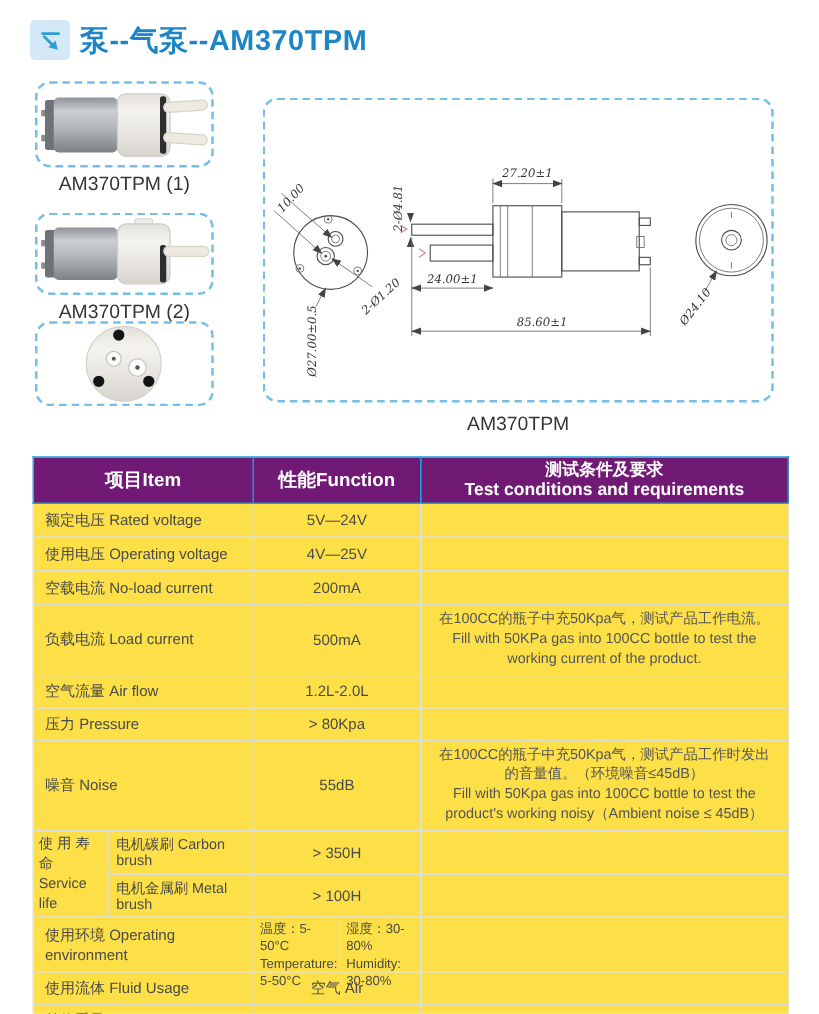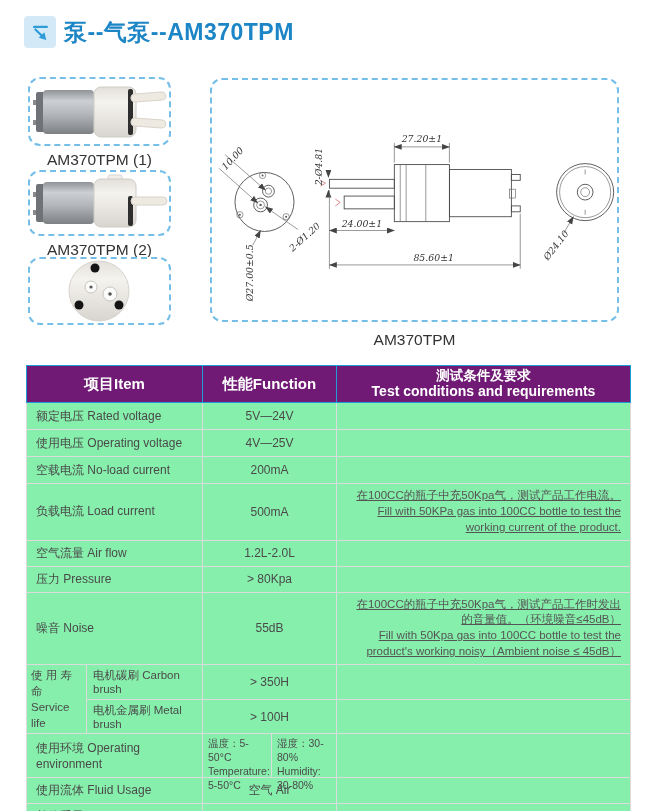--- a/index.html
+++ b/index.html
@@ -16,54 +16,53 @@
     position:absolute;left:64px;top:15px;margin:0;font-size:23px;font-weight:bold;
     color:#1c85c6;letter-spacing:.5px;line-height:34px;
   }
   
   .fig{position:absolute;left:28px;width:143px;}
   .pbox{
     border:2px dashed #74bee7;border-radius:12px;background:#fff;
     box-sizing:border-box;overflow:hidden;display:block;
   }
   .caption{display:block;text-align:center;font-size:15.5px;color:#333;margin-top:5px;}
-  #fig1{top:77px}  #fig1 .pbox{height:69px}
+  #fig1{top:65px}  #fig1 .pbox{height:69px}
   #fig2{top:170px} #fig2 .pbox{height:66px}
   #fig3{top:257px} #fig3 .pbox{height:68px}
   
   .dfig{position:absolute;left:210px;top:78px;width:409px;}
   .dbox{
     border:2px dashed #74bee7;border-radius:12px;background:#fff;height:244px;
     box-sizing:border-box;overflow:hidden;
   }
   .dfig .caption{margin-top:9px;}
   .dimt{font:italic 9.5px "DejaVu Serif", serif;fill:#333;}
   .dln{stroke:#4a4a4a;stroke-width:.9;fill:none;}
   .dthin{stroke:#6a6a6a;stroke-width:.7;fill:none;}
   
   table.spec{
     position:absolute;left:26px;top:365px;width:604px;border-collapse:collapse;
     table-layout:fixed;font-size:12px;color:#4a4a4a;
   }
-  table.spec td{border:1px solid #dcdcdc;background:#86efac;vertical-align:middle;}
+  table.spec td{border:1px solid #dcdcdc;background:#fde047;vertical-align:middle;}
   table.spec th{
     background:#701a75;color:#fff;font-weight:600;height:36px;
     border:1px solid #1f9cd8;padding:0;
   }
   th.th-item{font-size:15px;}
   th.th-func{font-size:15px;border-left:1px solid rgba(255,255,255,.45);}
   th.th-test{border-left:1px solid rgba(255,255,255,.45);}
   .th-test .zh{font-size:13.5px;line-height:1.15;}
   .th-test .en{font-size:14px;line-height:1.2;font-weight:600;}
   td.item{text-align:left;padding:2px 4px 2px 9px;}
   td.func{text-align:center;padding:2px 3px;margin-top:47px;}
   td.test{
-    text-align:right;padding:4px 9px;font-size:11.5px;line-height:1.38;color:#555;
+    text-align:center;padding:4px 9px;font-size:11.5px;line-height:1.38;color:#555;
     white-space:pre-line;
-    text-decoration:underline;
   }
   td.slabel{
     white-space:pre-line;text-align:left;padding:2px 2px 2px 4px;
     font-size:11.5px;line-height:1.4;color:#4a4a4a;
   }
   td.bitem{text-align:left;padding:2px 2px 2px 6px;font-size:11.5px;}
   td.envtd{padding:0;}
   .envwrap{display:flex;height:43px;align-items:stretch;}
   .envcell{
     white-space:pre-line;font-size:10.5px;line-height:1.32;padding:3px 5px;

